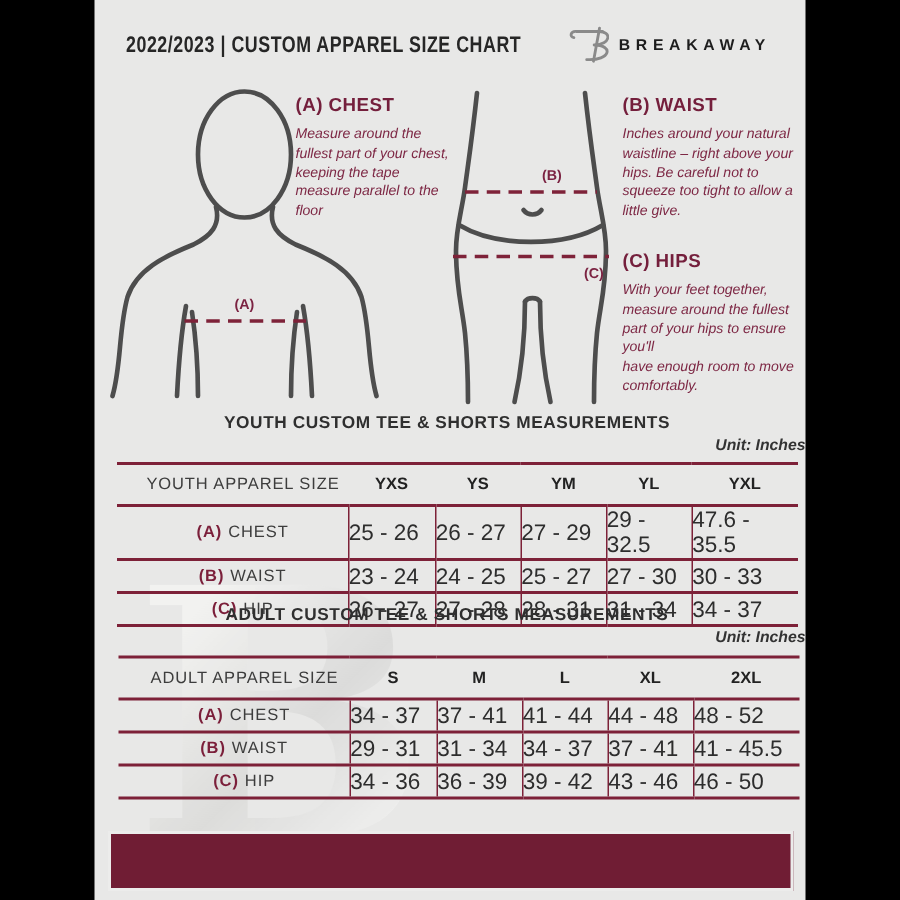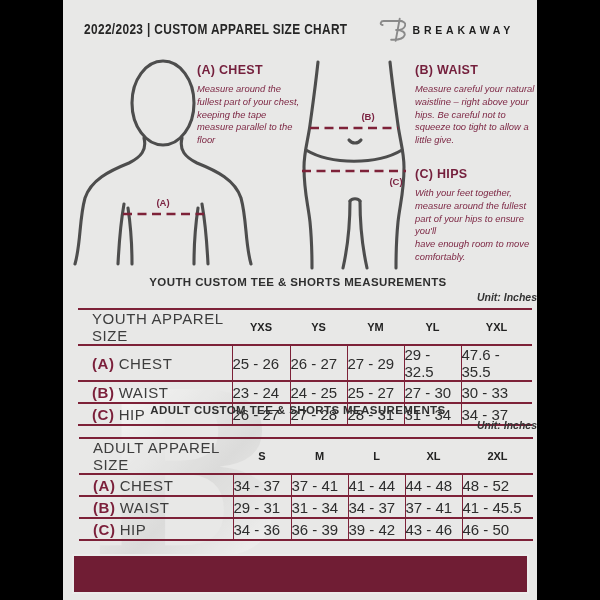--- a/index.html
+++ b/index.html
@@ -54,21 +54,21 @@
      font-style:italic;font-weight:600;color:#333;}
   .youth-title{top:276px;} .youth-unit{top:291px;}
   .adult-title{top:404px;} .adult-unit{top:419px;}
   table.size-table{border-collapse:collapse;table-layout:fixed;width:440px;}
   .youth-table{left:15px;top:308px;} .adult-table{left:16px;top:437px;}
   .size-table td,.size-table th{padding:0;border-top:2px solid #7d2138;
      height:20px;font-weight:400;}
   .size-table tr.hdr td,.size-table tr.hdr th{height:26px;}
   .size-table tr:last-child td,.size-table tr:last-child th{border-bottom:2px solid #7d2138;}
   .size-table td + td, .size-table th + td, .size-table td + th{border-left:1.2px solid #7d2138;}
-  .size-table .rowhead{text-align:left;padding-left:14px;font-size:15px;
+  .size-table .rowhead{text-align:center;padding-left:14px;font-size:11px;
      color:#3d3d3d;letter-spacing:.6px;}
   .size-table .sizecode{text-align:center;font-size:11px;font-weight:700;color:#222;}
   .size-table .val{text-align:left;font-size:15px;color:#2d2d2d;}
   .size-table .pfx{color:#7b1f3a;font-weight:700;}
   .size-table .lbl{margin-left:4px;}
 
   
   .footer-bar{left:9px;top:554px;width:453px;height:36px;background:#701d34;
      border:2px solid #ececeb;}
 </style>
@@ -118,21 +118,21 @@
       <line class="dash" x1="6" y1="109" x2="110" y2="109"></line>
       <text x="100" y="123" text-anchor="middle">(C)</text>
     </svg>
 
     <div class="guide-block guide-chest">
       <h3>(A) CHEST</h3>
       <p>Measure around the fullest part of your chest, keeping the tape measure parallel to the floor</p>
     </div>
     <div class="guide-block guide-waist">
       <h3>(B) WAIST</h3>
-      <p>Measure careful your natural waistline – right above your hips. Be careful not to squeeze too tight to allow a little give.</p>
+      <p>Inches around your natural waistline – right above your hips. Be careful not to squeeze too tight to allow a little give.</p>
     </div>
     <div class="guide-block guide-hips">
       <h3>(C) HIPS</h3>
       <p>With your feet together, measure around the fullest part of your hips to ensure you'll
 have enough room to move comfortably.</p>
     </div>
 
     <div class="section-title youth-title">YOUTH CUSTOM TEE &amp; SHORTS MEASUREMENTS</div>
     <div class="unit-line youth-unit">Unit: Inches</div>
     <table class="size-table youth-table">

